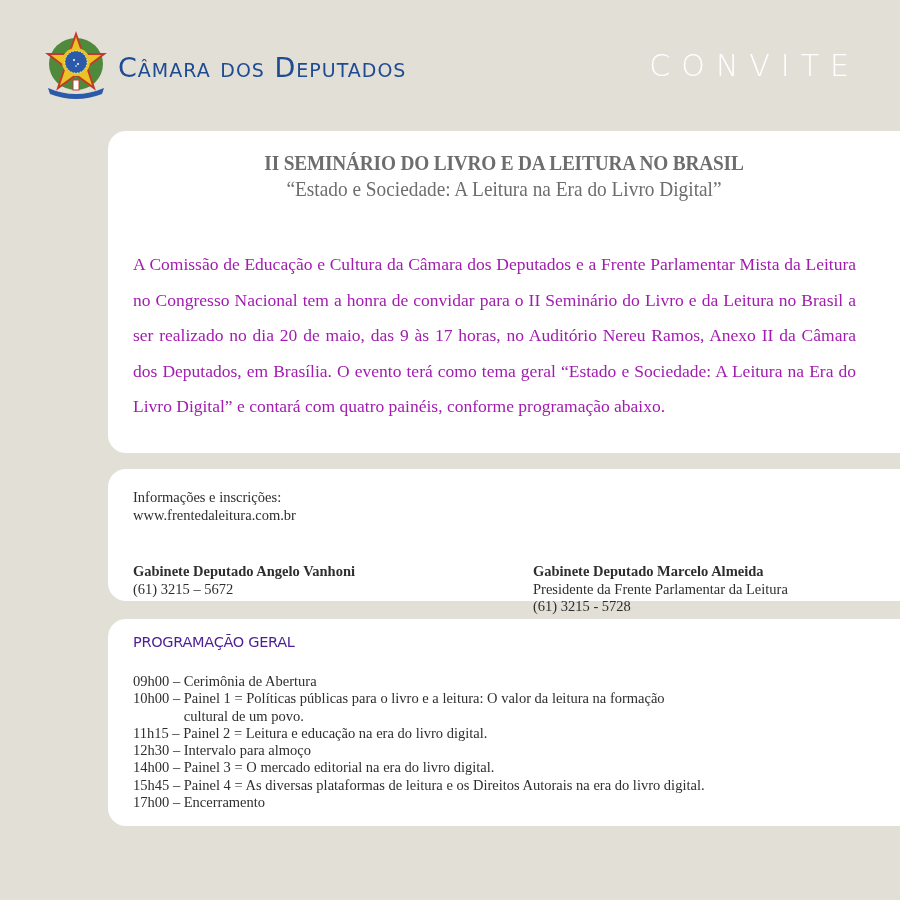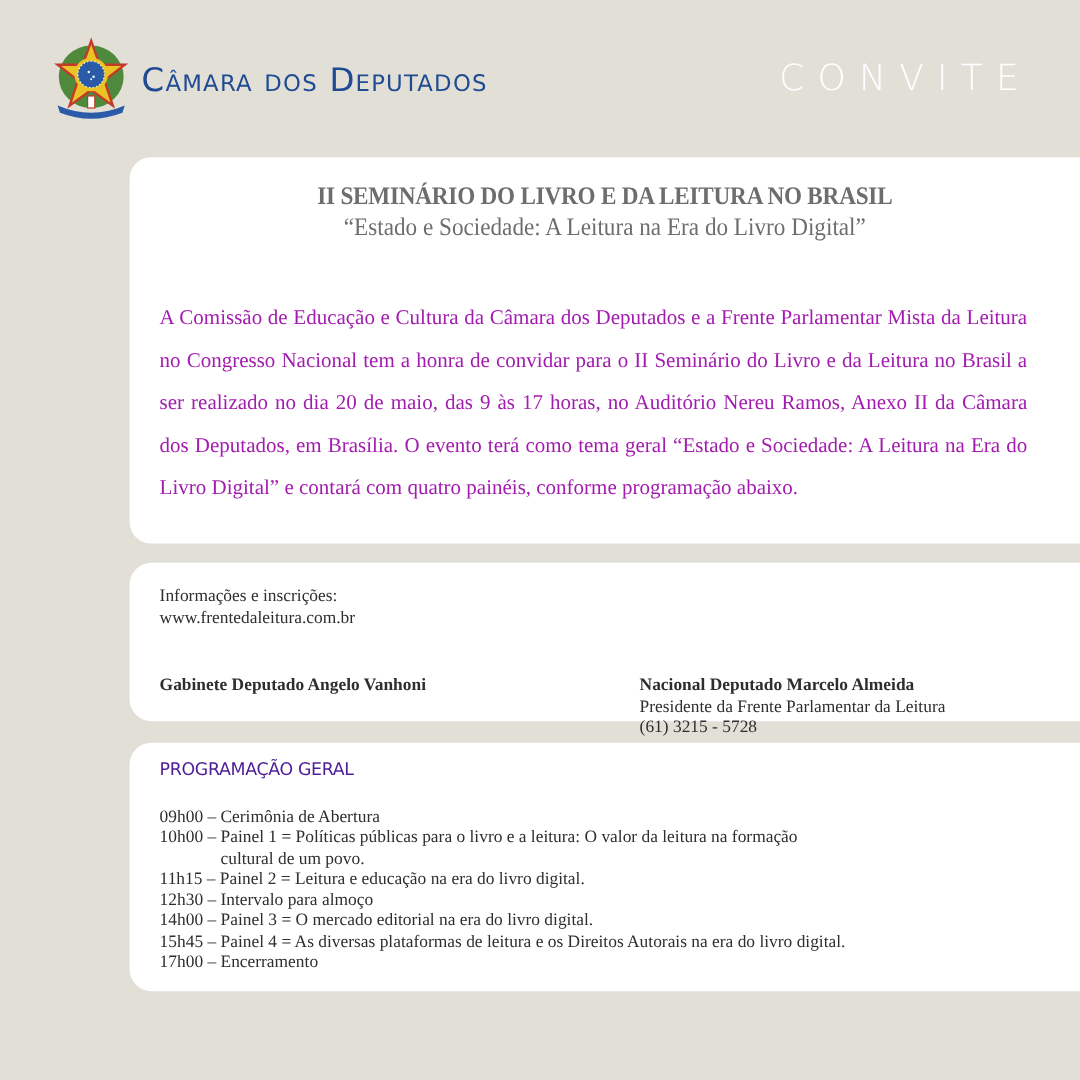--- a/index.html
+++ b/index.html
@@ -52,23 +52,24 @@
   <div class="body-text">A Comissão de Educação e Cultura da Câmara dos Deputados e a Frente Parlamentar Mista da Leitura no Congresso Nacional tem a honra de convidar para o II Seminário do Livro e da Leitura no Brasil a ser realizado no dia 20 de maio, das 9 às 17 horas, no Auditório Nereu Ramos, Anexo II da Câmara dos Deputados, em Brasília. O evento terá como tema geral “Estado e Sociedade: A Leitura na Era do Livro Digital” e contará com quatro painéis, conforme programação abaixo.</div>
 </section>
 
 <section class="panel p2">
   <div class="info small">
     <div>Informações e inscrições:</div>
     <div>www.frentedaleitura.com.br</div>
   </div>
   <div class="contact c1 small">
     <div class="name">Gabinete Deputado Angelo Vanhoni</div>
+    <div>(61) 3215 – 5672</div>
   </div>
   <div class="contact c2 small">
-    <div class="name">Nacional Deputado Marcelo Almeida</div>
+    <div class="name">Gabinete Deputado Marcelo Almeida</div>
     <div>Presidente da Frente Parlamentar da Leitura</div>
     <div>(61) 3215 - 5728</div>
   </div>
 </section>
 
 <section class="panel p3">
   <div class="prog-title">PROGRAMAÇÃO GERAL</div>
   <div class="prog-list">
     <div class="prog-item">
       <span class="prog-time">09h00 – </span>

